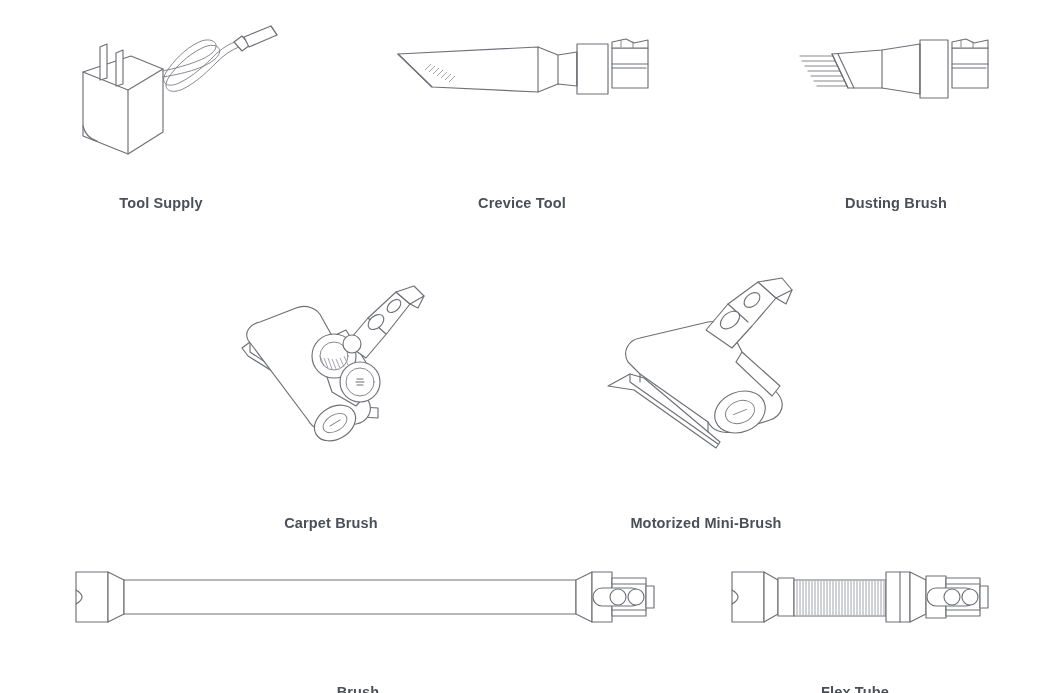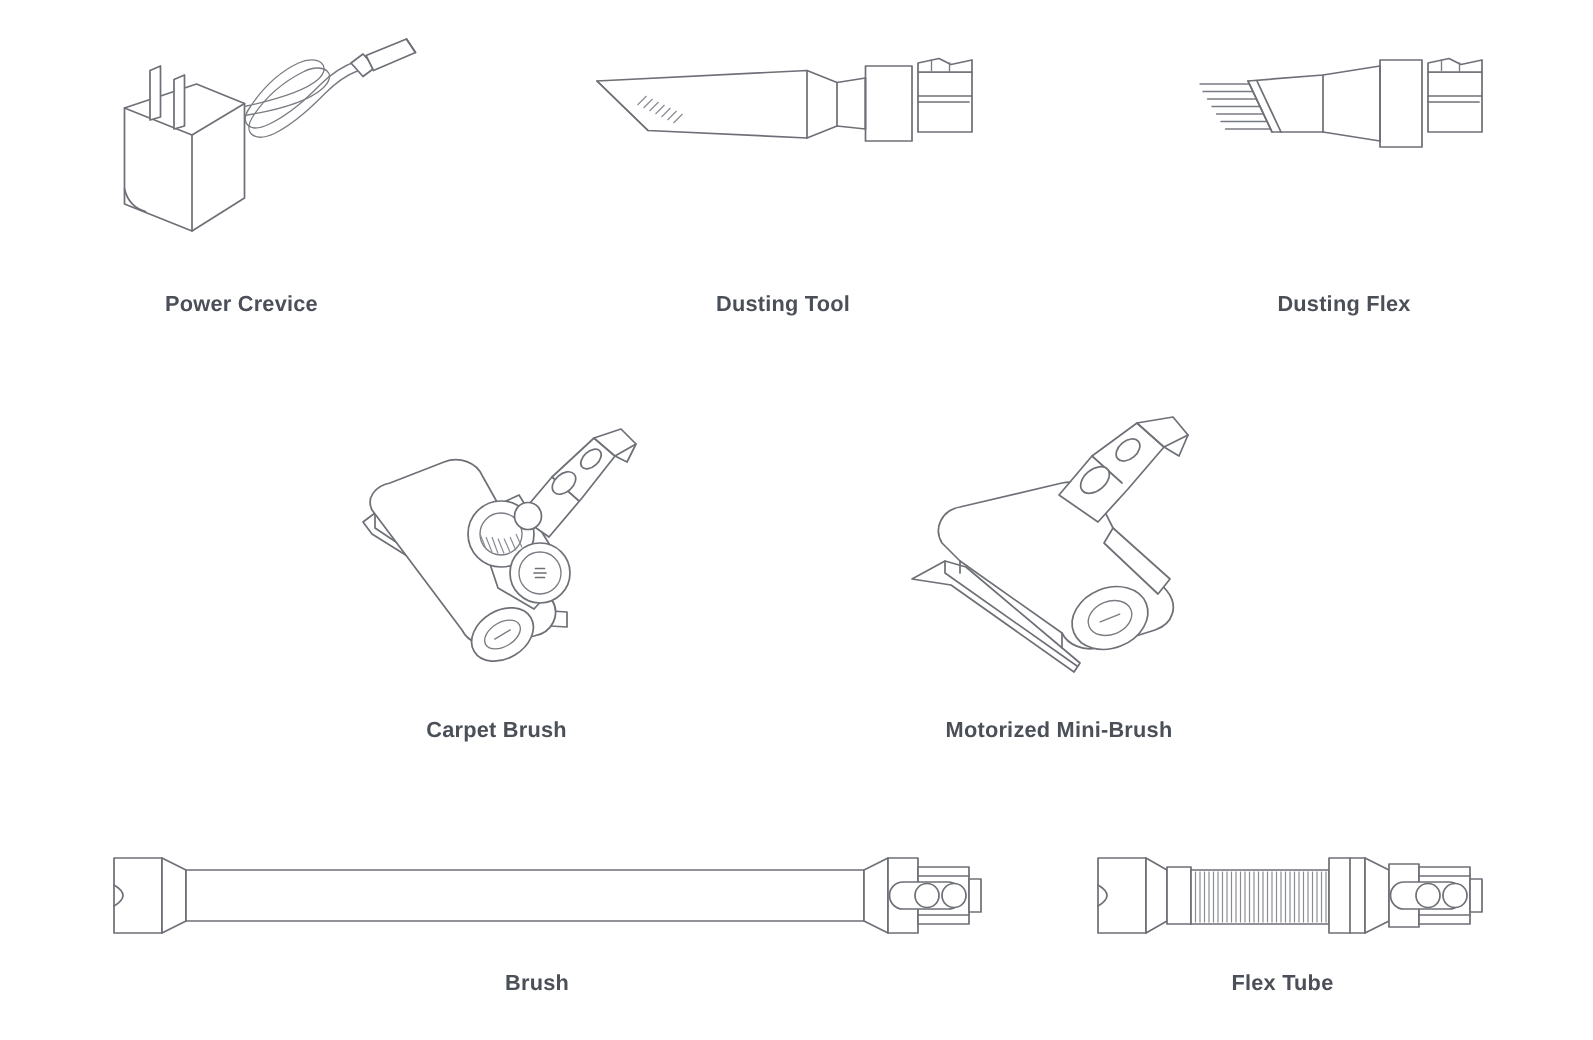--- a/index.html
+++ b/index.html
@@ -33,20 +33,21 @@
   }
   .caption {
     font-family: "Liberation Sans", sans-serif;
     font-weight: bold;
     font-size: 14.5px;
     letter-spacing: 0.15px;
     color: #4b4f58;
     text-align: center;
     white-space: nowrap;
     line-height: 1;
+    margin-top: 36px;
   }
 
   
   #item-power-supply   { left: 36px;  top: 14px;  width: 250px; }
   #item-crevice-tool   { left: 390px; top: 14px;  width: 264px; }
   #item-dusting-brush  { left: 772px; top: 14px;  width: 248px; }
 
   #item-carpet-brush   { left: 228px; top: 282px; width: 206px; }
   #item-mini-brush     { left: 600px; top: 282px; width: 212px; align-items: center; }
 
@@ -125,21 +126,21 @@
                  C150,42 139,54 133,63
                  C125,75 134,81 147,75
                  C161,68 173,56 181,48
                  C188,41 195,36 203,33"></path>
 
         <path class="ln-fill" d="M198,28 L206,22 L214,31 L206,37 Z"></path>
         <path class="ln-fill" d="M208,23 L235,12 L241,21 L213,33 Z"></path>
         <path class="ln" d="M235,12 L241,21"></path>
       </svg>
     </div>
-    <div class="caption cap-row1">Power Crevice</div>
+    <div class="caption cap-row1">Tool Supply</div>
   </div>
 
   <div class="item" id="item-crevice-tool">
     <div class="art-wrap">
       <svg class="art" width="264" height="175" viewBox="0 0 264 175">
 
         <path class="ln-fill" d="M8,40 L148,33 L168,41 L187,38 L187,72 L168,70 L148,78 L42,73 Z"></path>
         <path class="ln" d="M8,40 L42,73"></path>
         <path class="ln" d="M148,33 L148,78"></path>
         <path class="ln" d="M168,41 L168,70"></path>
@@ -158,21 +159,21 @@
           <path d="M35,56 L41,50"></path>
             <path d="M39,58 L45,52"></path>
           <path d="M43,60 L49,54"></path>
             <path d="M47,62 L53,56"></path>
           <path d="M51,64 L57,58"></path>
             <path d="M55,66 L61,60"></path>
           <path d="M59,68 L65,62"></path>
         </g>
       </svg>
     </div>
-    <div class="caption cap-row1">Dusting Tool</div>
+    <div class="caption cap-row1">Crevice Tool</div>
   </div>
 
   <div class="item" id="item-dusting-brush">
     <div class="art-wrap">
       <svg class="art" width="248" height="175" viewBox="0 0 248 175">
 
         <g>
           <path class="ln-thin" d="M28,42 L62,42"></path>
           <path class="ln-thin" d="M30,47 L64,47"></path>
           <path class="ln-thin" d="M33,52 L67,52"></path>
@@ -191,21 +192,21 @@
         <path class="ln" d="M148,30 L148,80"></path>
 
         <path class="ln-fill" d="M180,34 L216,34 L216,74 L180,74 Z"></path>
         <path class="ln" d="M180,50 L216,50"></path>
         <path class="ln" d="M180,54 L214,54"></path>
 
         <path class="ln-fill" d="M180,28 L194,25 L202,29 L216,26 L216,34 L180,34 Z"></path>
         <path class="ln-thin" d="M189,26 L189,33 M201,28 L201,34"></path>
       </svg>
     </div>
-    <div class="caption cap-row1">Dusting Flex</div>
+    <div class="caption cap-row1">Dusting Brush</div>
   </div>
 
   <div class="item" id="item-carpet-brush">
     <div class="art-wrap">
       <svg class="art" width="206" height="190" viewBox="0 0 206 190">
 
         <path class="ln-fill" d="M14,66 L22,60 L118,124 L150,126 L150,136 L116,134 L20,74 Z"></path>
         <path class="ln" d="M22,60 L22,70 L118,134"></path>
 
         <path class="ln-fill" d="M20,58

